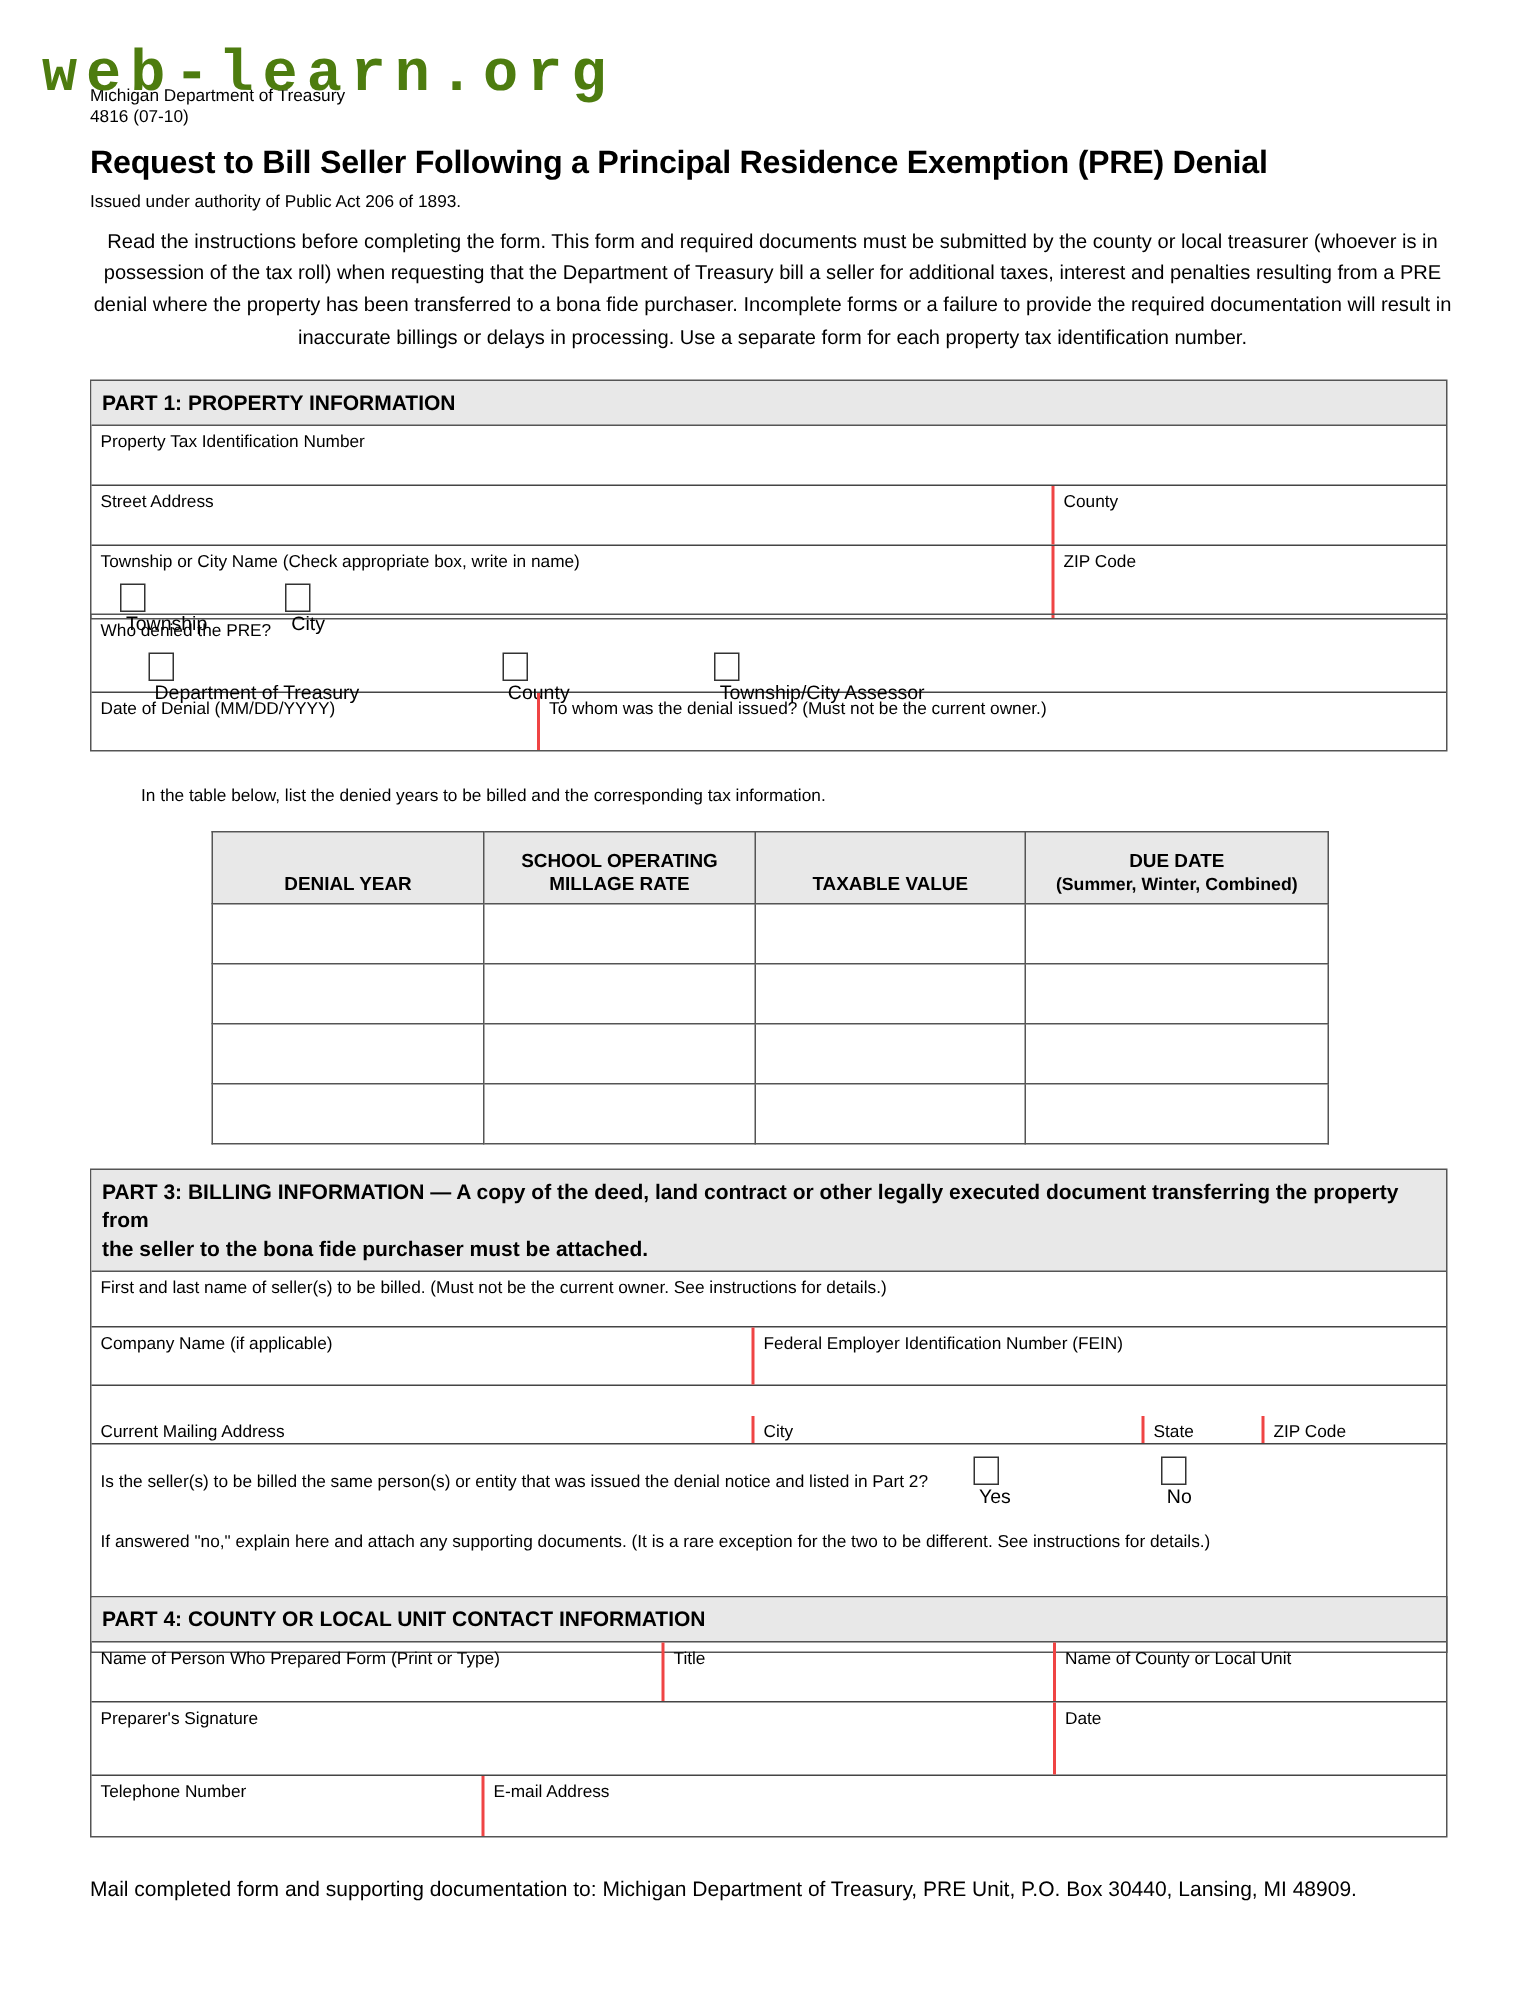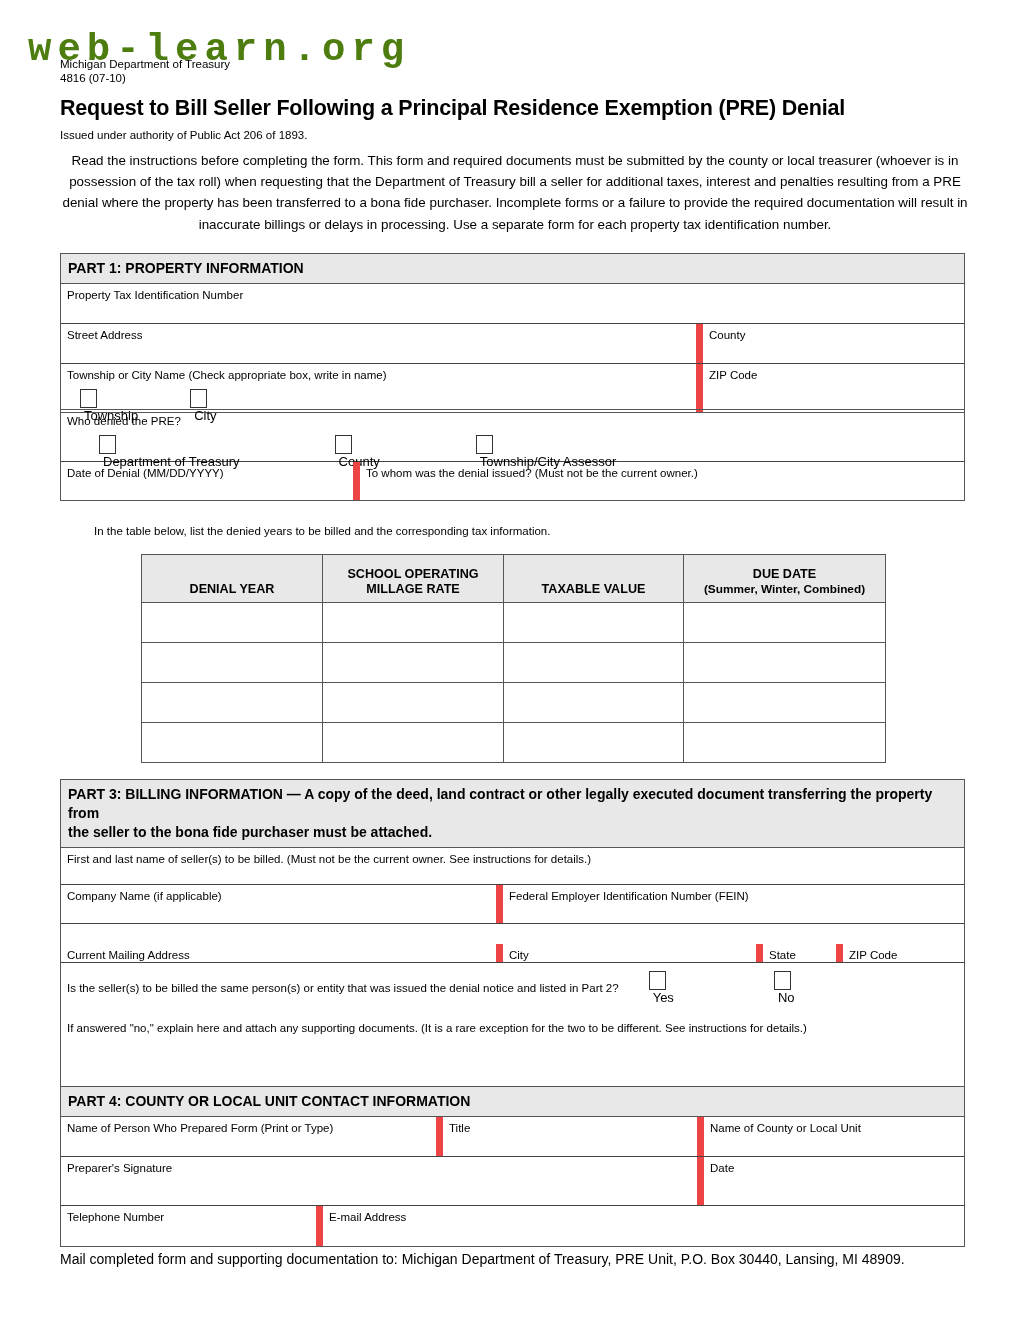--- a/index.html
+++ b/index.html
@@ -97,21 +97,21 @@
     border-bottom: 1px solid #777;
     display: flex;
   }
   .row:last-child { border-bottom: none; }
   .row.thick { border-bottom: 1.5px solid #444; }
   .cell {
     position: relative;
     padding: 4px 0 0 6px;
     font-size: 11.5px;
     line-height: 14px;
-    border-right: 7px solid #ef4444;
+    border-right: 2px solid #ef4444;
   }
   .cell:last-child { border-right: none; }
   .cell .lbl {
     display: block;
     font-size: 11.5px;
     line-height: 14px;
     white-space: nowrap;
   }
 
   
@@ -374,21 +374,21 @@
             <span class="cbox"></span>
             <span class="txt">No</span>
           </div>
         </div>
         <div style="margin-top:16px;">If answered "no," explain here and attach any supporting documents. (It is a rare exception for the two to be different.  See instructions for details.)</div>
         <div style="margin-top:4px; min-height:60px;"></div>
       </div>
     </div>
   </div>
 
-  <div class="formbox" style="top:1086px;">
+  <div class="formbox" style="top:1064px;">
     <div class="sectionhead">PART 4: COUNTY OR LOCAL UNIT CONTACT INFORMATION</div>
 
     <div class="row thick" style="height:40px;">
       <div class="cell" style="width:382px;">
         <span class="lbl">Name of Person Who Prepared Form (Print or Type)</span>
         <span></span>
       </div>
       <div class="cell" style="width:261px;">
         <span class="lbl">Title</span>
         <span></span>

